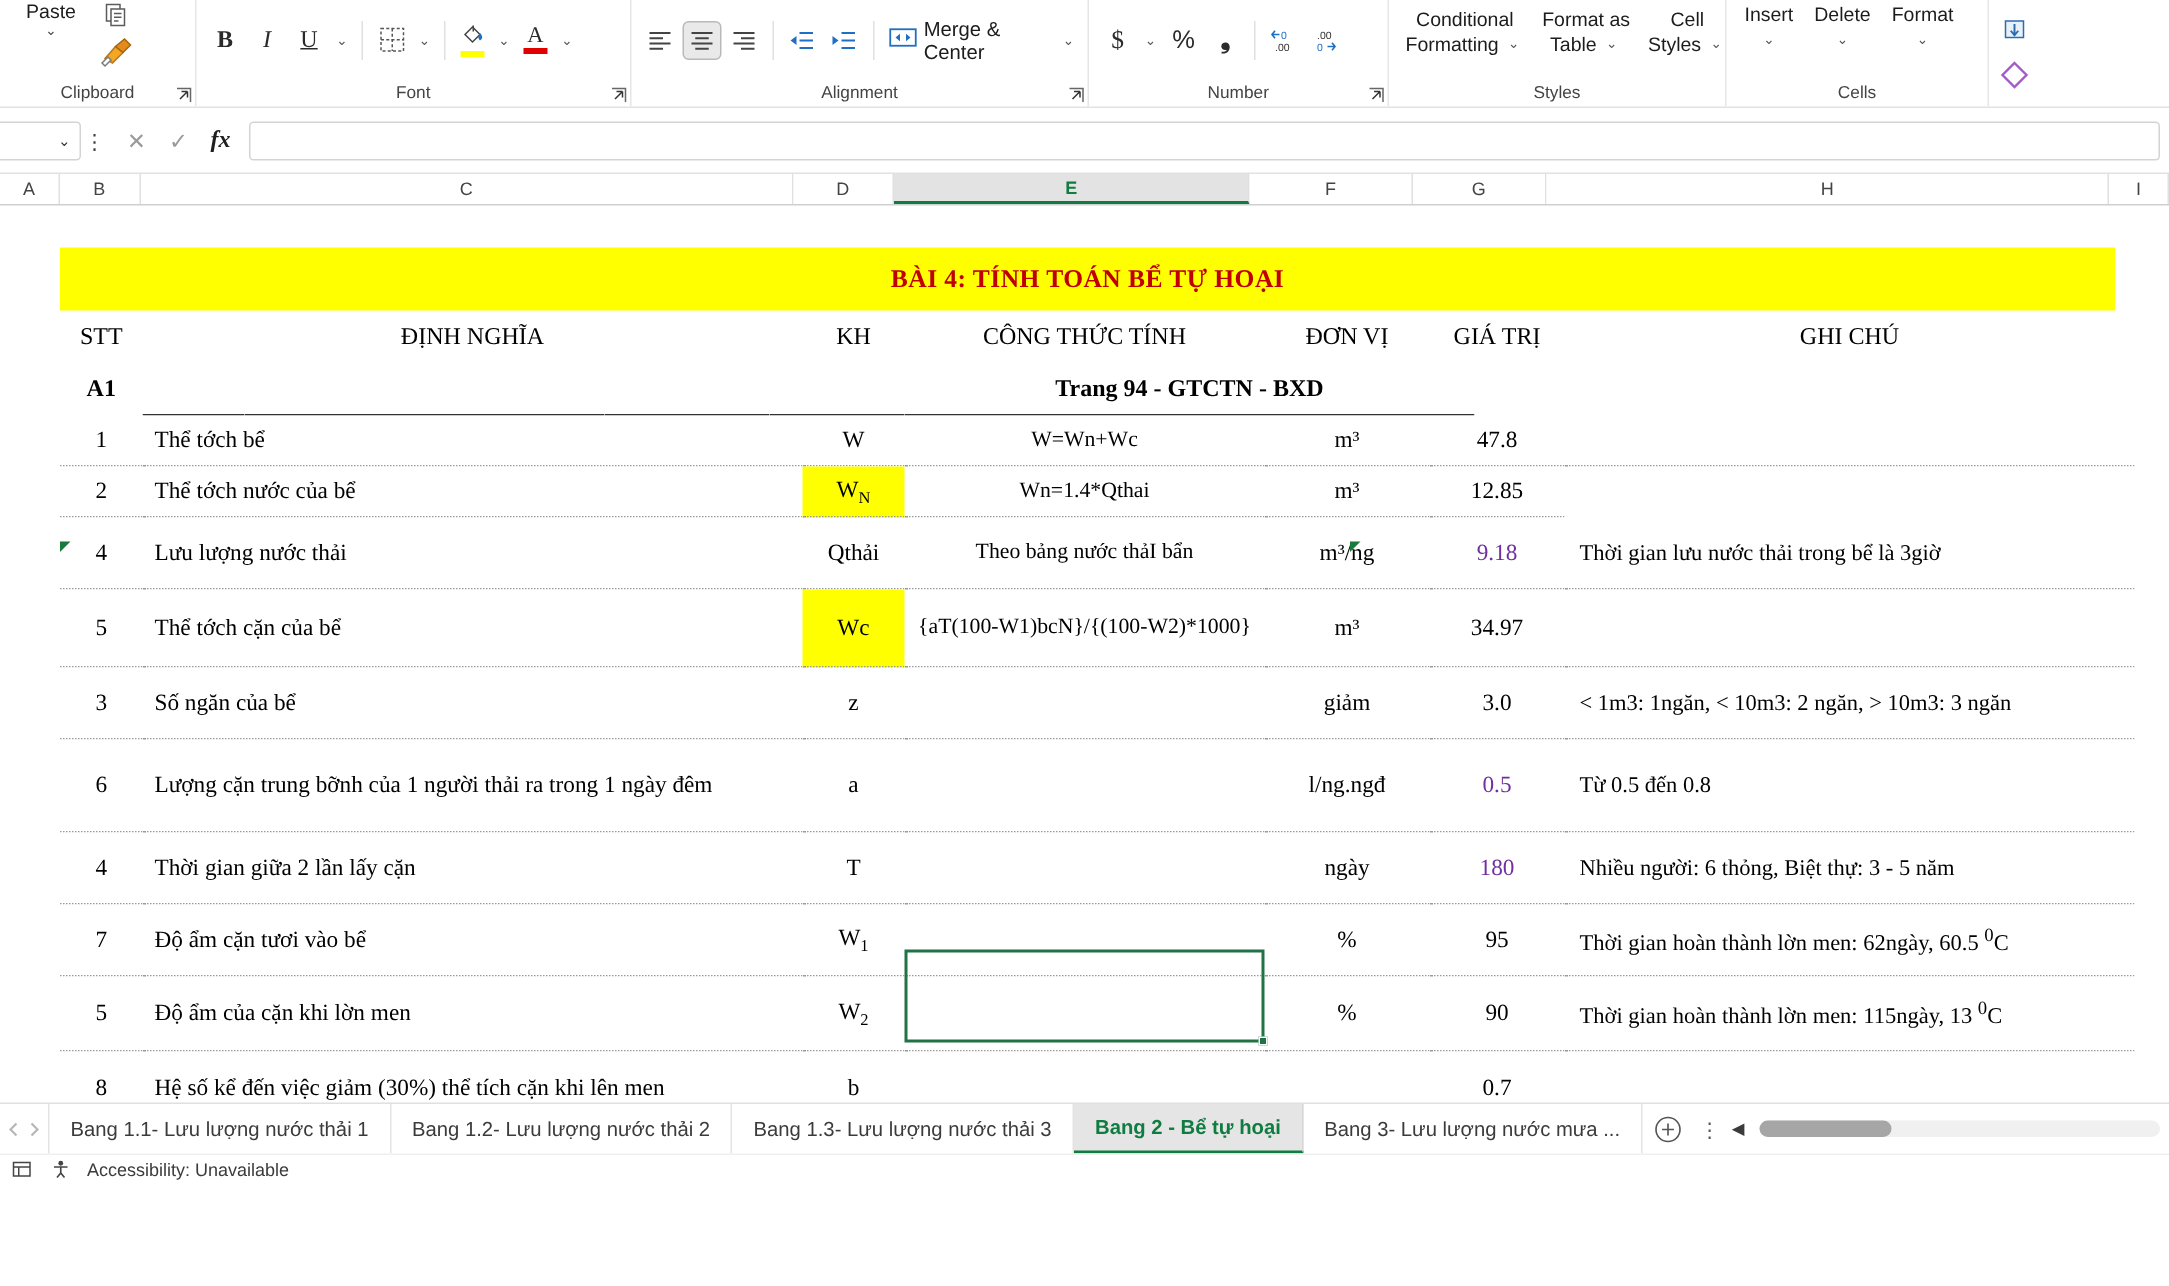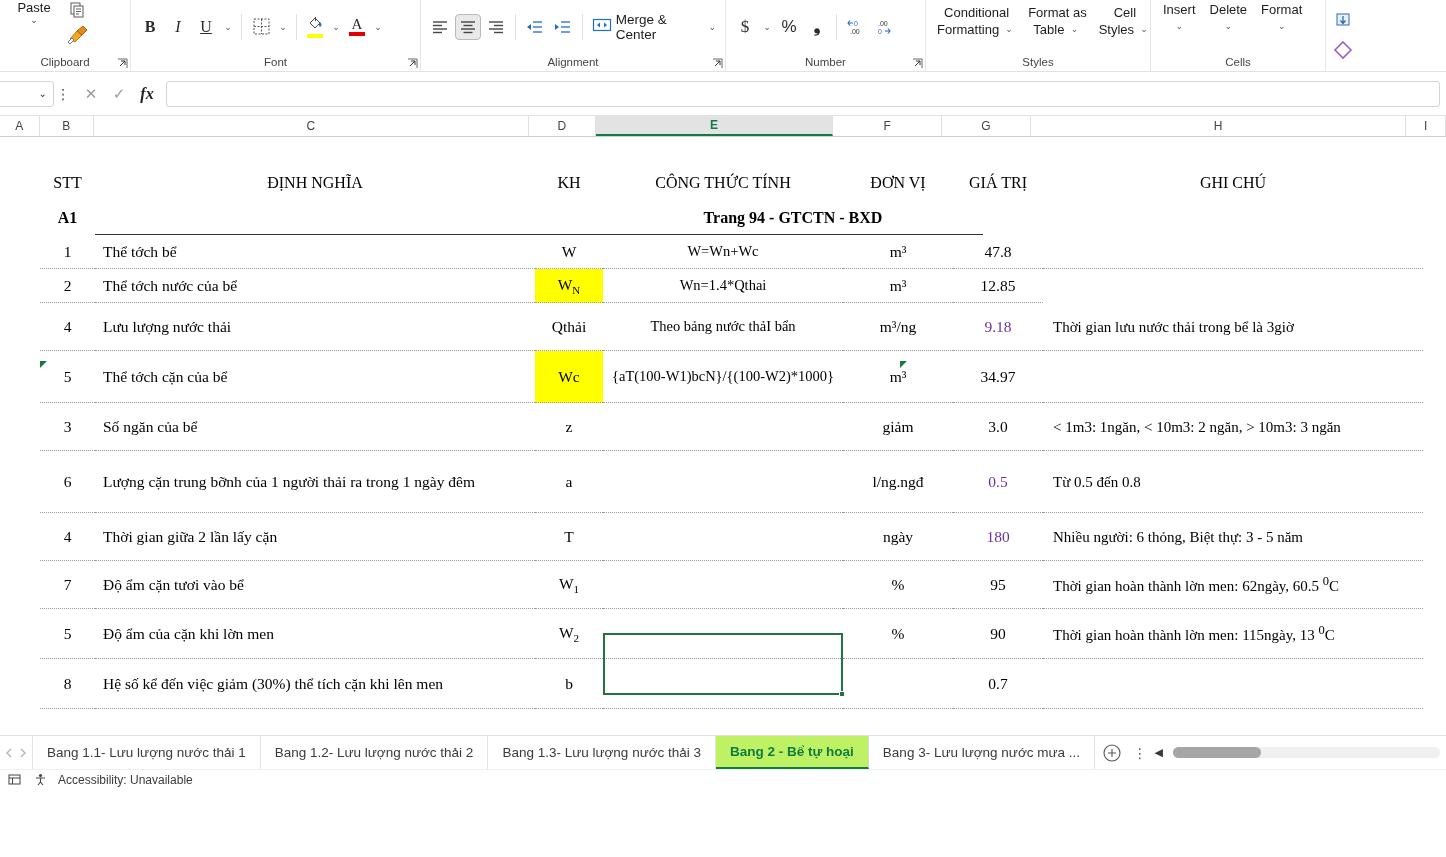--- a/index.html
+++ b/index.html
@@ -211,21 +211,21 @@
     display:flex; align-items:center; padding: 0 14px;
     color:#3b3b3b; white-space:nowrap;
     border-right: 1px solid #e3e3e3;
     cursor: default;
   }
   .tab:first-of-type { border-left: 1px solid #e3e3e3; }
   .tab.active {
     color:#107c41; font-weight:bold;
     border-bottom: 2px solid #107c41;
     border-right: 1px solid #d7d7d7;
-    background:#bef264;
+    background:#e5e5e5;
   }
   .tab-plus { display:flex; align-items:center; padding: 0 8px; color:#555; font-size: 17px; }
   .tab-kebab { display:flex; align-items:center; padding: 0 4px; color:#555; }
   .hscroll {
     flex: 1; display:flex; align-items:center; justify-content:flex-start;
     padding-right: 6px;
   }
   .hscroll-track {
     height: 11px; background: #f0f0f0; border-radius: 6px;
     flex:1; position:relative; margin-left: 6px;
@@ -529,20 +529,24 @@
     <div class="ch" style="width:380px">H</div>
     <div class="ch" style="width:40px">I</div>
   </div>
 
   <div class="sheet">
 
     <div class="row" style="height:28px">
       <div class="cell" style="width:1446px"></div>
     </div>
 
+    <div class="row" style="height:42px">
+      <div class="cell" style="width:40px"></div>
+      <div class="title-banner" style="width:1370px;height:42px">BÀI 4: TÍNH TOÁN BỂ TỰ HOẠI</div>
+    </div>
 
     <div class="row" style="height:35px">
       <div class="cell" style="width:40px"></div>
       <div class="cell c-center hdr-txt" style="width:55px">STT</div>
       <div class="cell c-center hdr-txt" style="width:440px">ĐỊNH NGHĨA</div>
       <div class="cell c-center hdr-txt" style="width:68px">KH</div>
       <div class="cell c-center hdr-txt" style="width:240px">CÔNG THỨC TÍNH</div>
       <div class="cell c-center hdr-txt" style="width:110px">ĐƠN VỊ</div>
       <div class="cell c-center hdr-txt" style="width:90px">GIÁ TRỊ</div>
       <div class="cell c-center hdr-txt" style="width:380px">GHI CHÚ</div>

